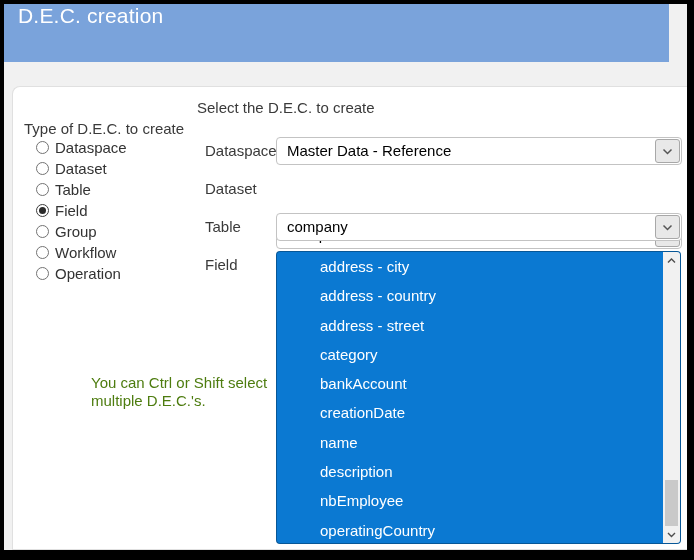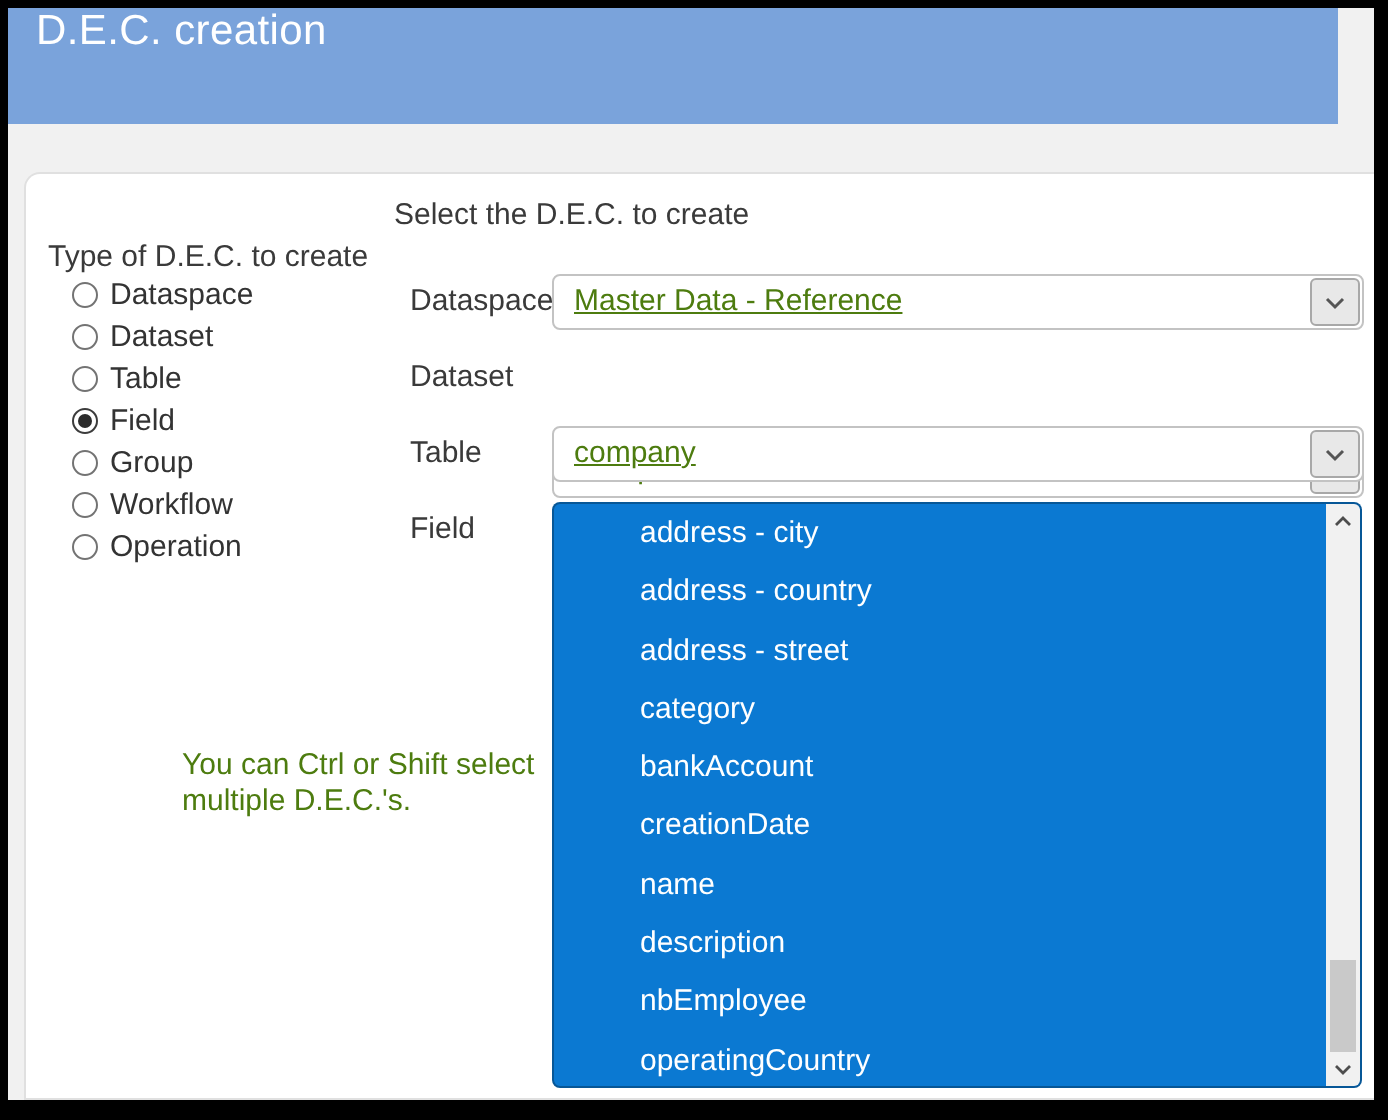--- a/index.html
+++ b/index.html
@@ -55,23 +55,22 @@
   }
 
   
   .field-label {
     position: absolute; left: 192px; font-size: 15px; color: #3a3a3a;
     height: 28px; line-height: 28px; white-space: nowrap;
   }
   .select {
     position: absolute; left: 263px; width: 406px; height: 28px;
     background: #fff; border: 1px solid #c3c3c3; border-radius: 4px;
-    font-size: 15px; color: #4d7c0f; line-height: 26px; padding-left: 10px;
+    font-size: 15px; color: #000000; line-height: 26px; padding-left: 10px;
     cursor: default;
-    text-decoration: underline;
   }
   .select .btn {
     position: absolute; top: 1px; bottom: 1px; right: 1px; width: 25px;
     background: #e8e8e8; border: 1px solid #a8a8a8; border-radius: 3px;
     display: flex; align-items: center; justify-content: center;
   }
 
   
   .listbox {
     position: absolute; left: 263px; top: 164px; width: 405px; height: 293px;

